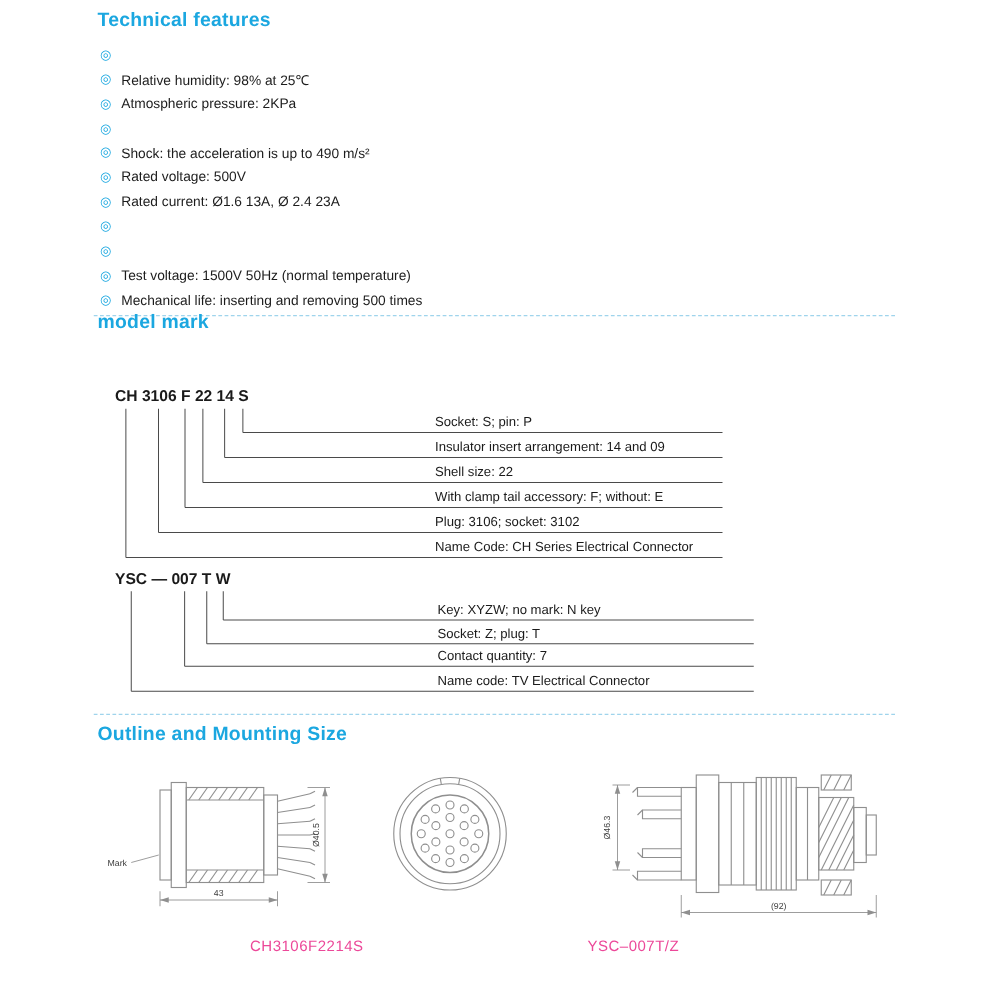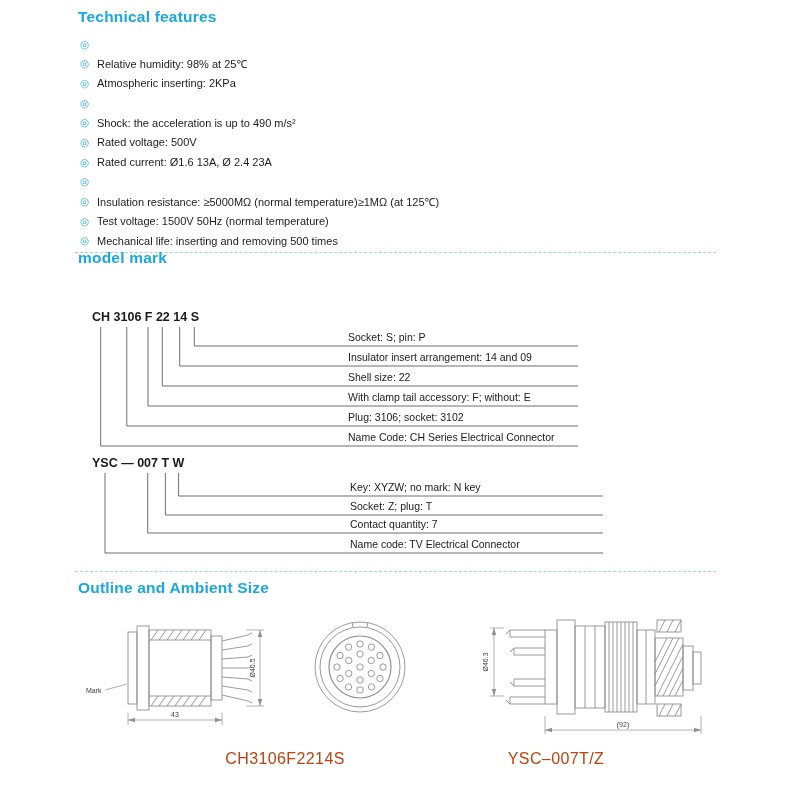--- a/index.html
+++ b/index.html
@@ -8,40 +8,40 @@
   .h1{position:absolute;font-size:15.5px;font-weight:bold;color:#1ba7e0;letter-spacing:.2px;}
   .sep{position:absolute;height:0;border-top:1px dashed #9fd4ec;}
   .tf-list{position:absolute;left:80px;top:34px;}
   .tf-item{display:flex;align-items:center;height:19.7px;font-size:11px;color:#1c1c1c;}
   .tf-bullet{color:#1ba7e0;font-size:10.5px;width:17px;flex:0 0 17px;line-height:1;}
   .diagram{position:absolute;left:0;top:0;}
   svg text{font-family:"Liberation Sans",sans-serif;fill:#1a1a1a;}
   text.code{font-size:12.5px;font-weight:bold;}
   text.lbl{font-size:10.5px;}
   text.dim{font-size:7px;fill:#3d3d3d;}
-  .caption{position:absolute;font-size:16px;color:#c2410c;text-align:center;letter-spacing:.4px;}
+  .caption{position:absolute;font-size:12px;color:#ec4899;letter-spacing:.4px;}
 </style>
 </head>
 <body>
 
 <div class="page">
 
   <div class="h1" style="left:78px;top:8px;">Technical features</div>
 
   <div class="tf-list">
     <div class="tf-item">
         <span class="tf-bullet">◎</span>
       </div>
     <div class="tf-item">
         <span class="tf-bullet">◎</span>
         <span>Relative humidity: 98% at 25℃</span>
       </div>
     <div class="tf-item">
         <span class="tf-bullet">◎</span>
-        <span>Atmospheric inserting: 2KPa</span>
+        <span>Atmospheric pressure: 2KPa</span>
       </div>
     <div class="tf-item">
         <span class="tf-bullet">◎</span>
       </div>
     <div class="tf-item">
         <span class="tf-bullet">◎</span>
         <span>Shock: the acceleration is up to 490 m/s²</span>
       </div>
     <div class="tf-item">
         <span class="tf-bullet">◎</span>
@@ -49,39 +49,38 @@
       </div>
     <div class="tf-item">
         <span class="tf-bullet">◎</span>
         <span>Rated current: Ø1.6 13A, Ø 2.4 23A</span>
       </div>
     <div class="tf-item">
         <span class="tf-bullet">◎</span>
       </div>
     <div class="tf-item">
         <span class="tf-bullet">◎</span>
-        <span>Insulation resistance: ≥5000MΩ (normal temperature)≥1MΩ (at 125℃)</span>
       </div>
     <div class="tf-item">
         <span class="tf-bullet">◎</span>
         <span>Test voltage: 1500V 50Hz (normal temperature)</span>
       </div>
     <div class="tf-item">
         <span class="tf-bullet">◎</span>
         <span>Mechanical life: inserting and removing 500 times</span>
       </div>
   </div>
 
   <div class="sep" style="left:75px;top:252px;width:641px;"></div>
 
   <div class="h1" style="left:78px;top:249px;">model mark</div>
 
   <div class="sep" style="left:75px;top:571px;width:641px;"></div>
 
-  <div class="h1" style="left:78px;top:579px;">Outline and Ambient Size</div>
+  <div class="h1" style="left:78px;top:579px;">Outline and Mounting Size</div>
 
   <svg class="diagram" width="795" height="785" viewBox="0 0 795 785">
 
     <g stroke="#4a4a4a" stroke-width="0.8" fill="none">
       <polyline points="194.3,327 194.3,346 578,346"></polyline>
       <polyline points="179.7,327 179.7,366 578,366"></polyline>
       <polyline points="162.3,327 162.3,386 578,386"></polyline>
       <polyline points="148,327 148,406 578,406"></polyline>
       <polyline points="126.8,327 126.8,426 578,426"></polyline>
       <polyline points="100.7,327 100.7,446 578,446"></polyline>

